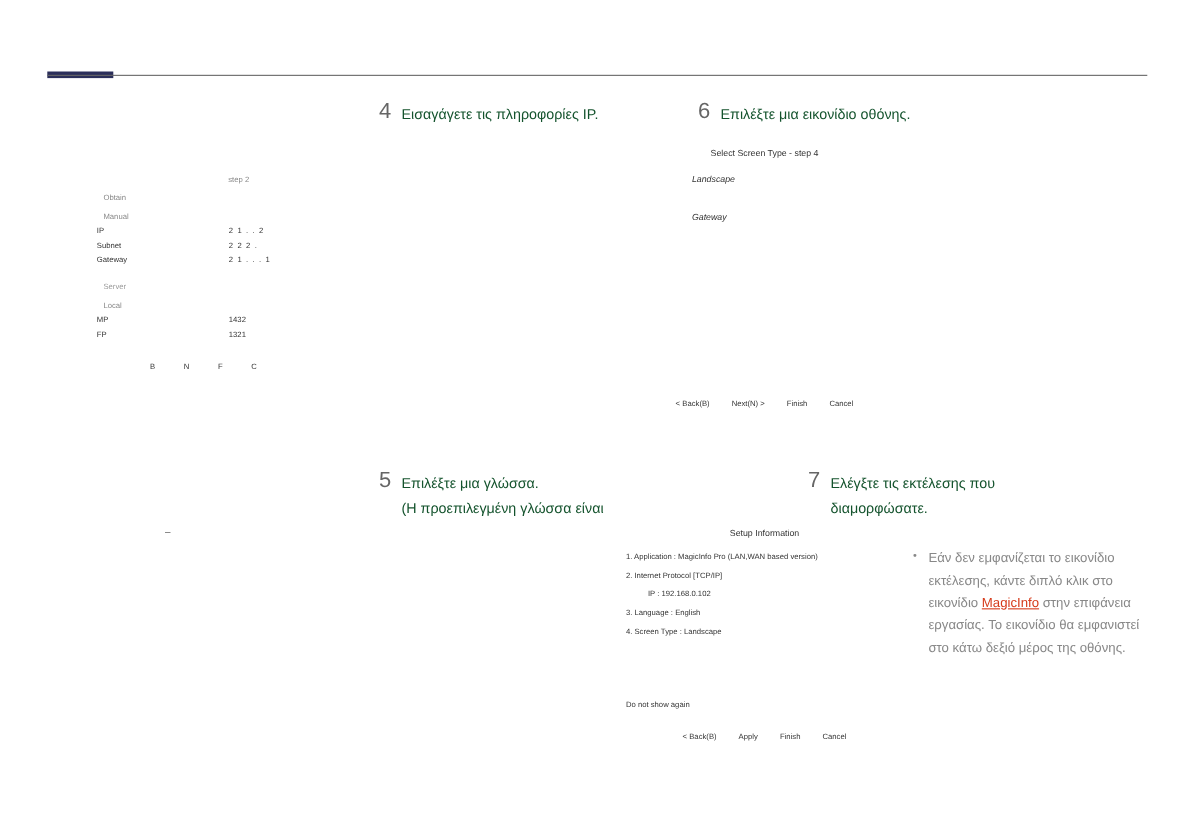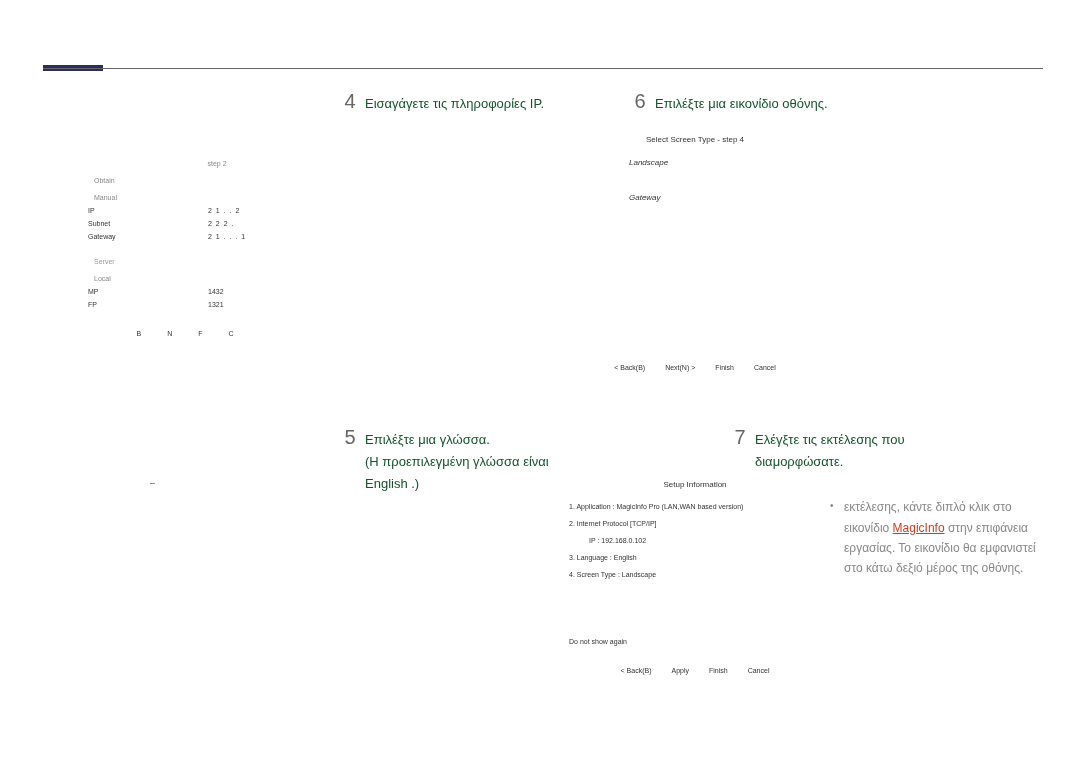--- a/index.html
+++ b/index.html
@@ -181,21 +181,20 @@
     </div>
   </div>
 </div>
 
 <div class="step5-wrap">
   <div class="step-row">
     <div class="step-num">5</div>
     <div class="step-text">
       <div>Επιλέξτε μια γλώσσα.</div>
       <div>(Η προεπιλεγμένη γλώσσα είναι</div>
-      <div>English .)</div>
     </div>
   </div>
 </div>
 
 <div style="position:absolute; left:565px; top:464px; width:260px;">
   <div class="dialog">
     <div class="d-title">Setup Information</div>
     <div class="summary-line">1. Application :    MagicInfo Pro (LAN,WAN based version)</div>
     <div class="summary-line">2. Internet Protocol [TCP/IP]</div>
     <div class="ip-line">IP :     192.168.0.102</div>
@@ -215,20 +214,21 @@
   <div class="step-row">
     <div class="step-num">7</div>
     <div class="step-text">
       <div>Ελέγξτε τις εκτέλεσης που</div>
       <div>διαμορφώσατε.</div>
     </div>
   </div>
   <div style="height:10px;"></div>
   <div class="note-block" style="margin-left:105px; width:225px;">
     <span class="bullet">•</span>
+    <div>Εάν δεν εμφανίζεται το εικονίδιο</div>
     <div>εκτέλεσης, κάντε διπλό κλικ στο</div>
     <div>
       <span>εικονίδιο </span><span class="hl">MagicInfo</span><span>  στην επιφάνεια</span>
     </div>
     <div>εργασίας. Το εικονίδιο θα εμφανιστεί</div>
     <div>στο κάτω δεξιό μέρος της οθόνης.</div>
   </div>
 </div>
 
 </body></html>

